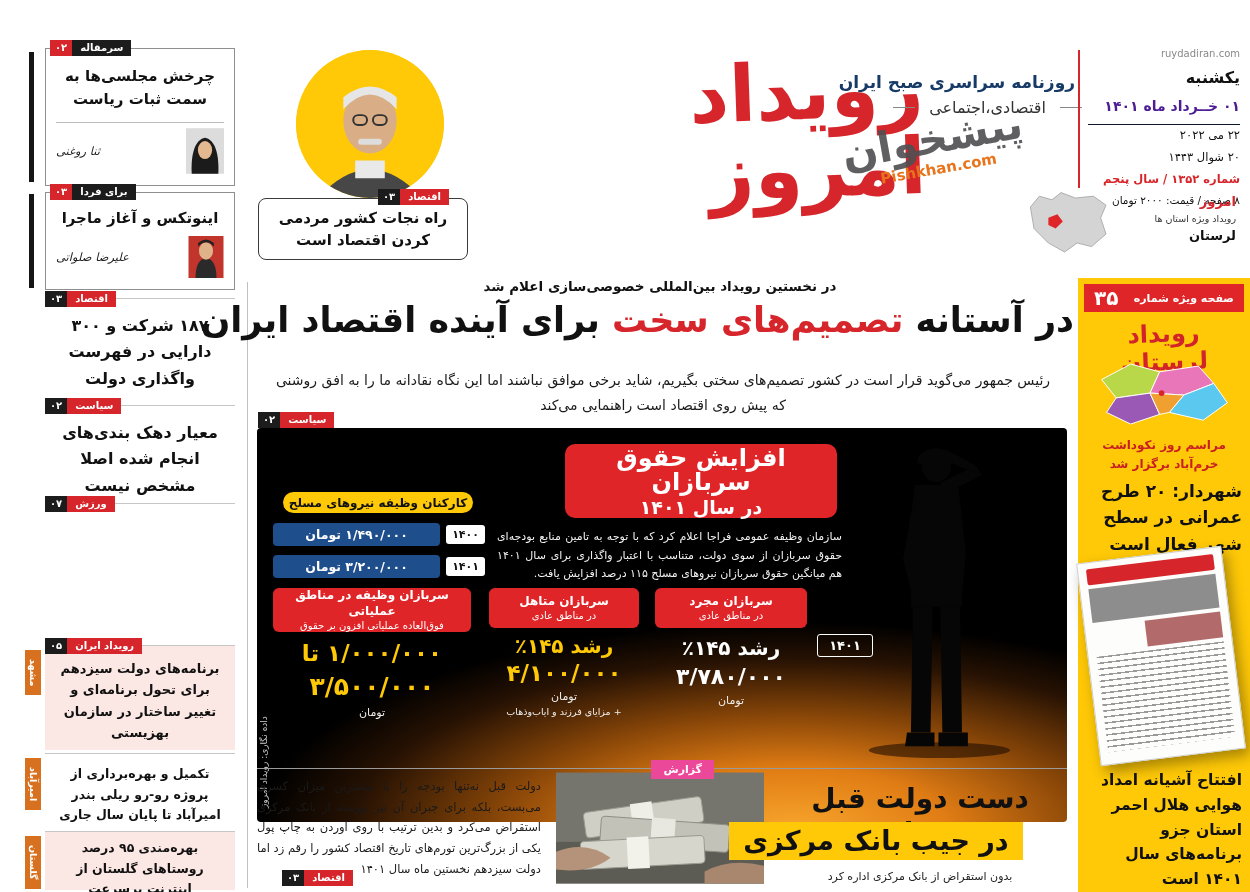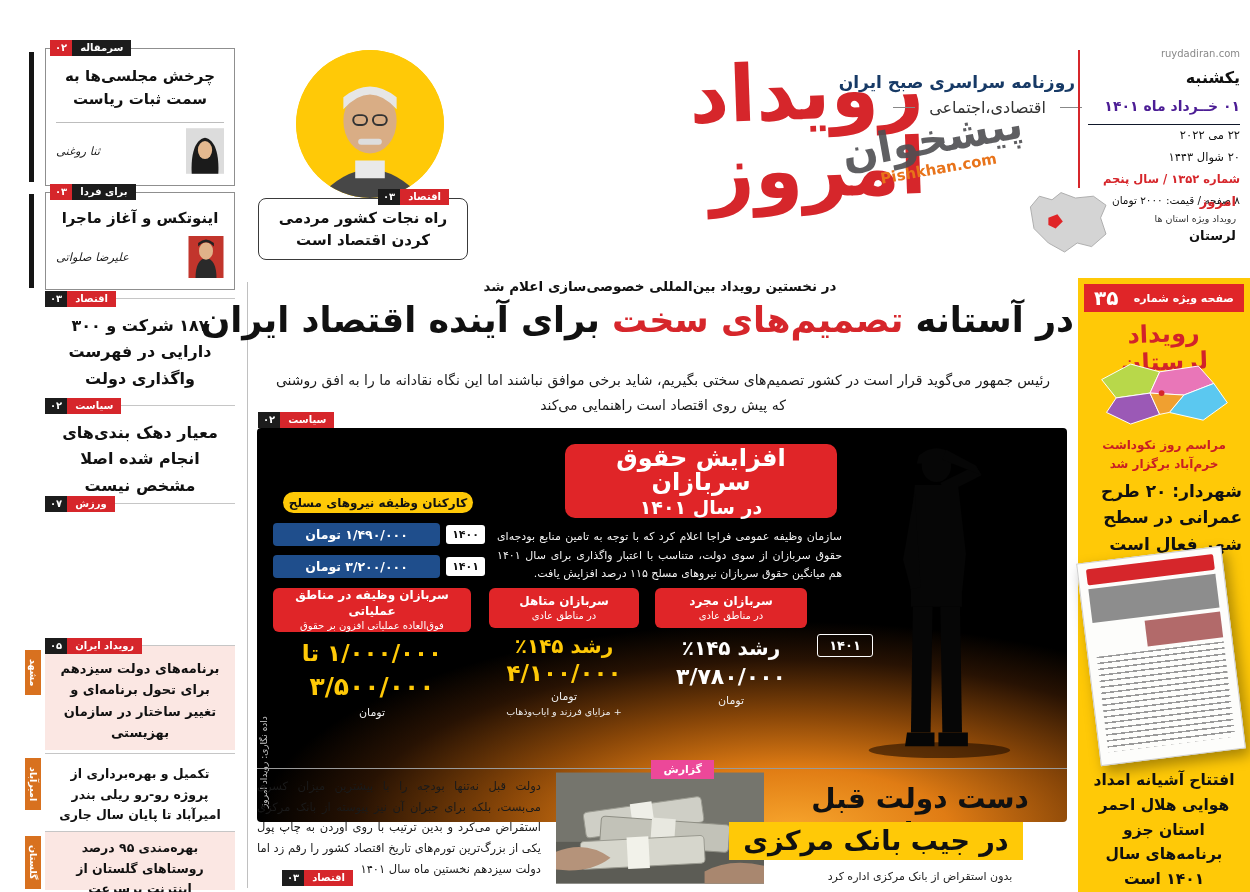--- a/index.html
+++ b/index.html
@@ -67,21 +67,21 @@
   .rep-sub{font-size:11px;text-align:center;color:#222}
   .rep-label{background:#ec4899;color:#fff;font-size:11px;font-weight:bold;padding:3px 12px}
   
   .rail{background:#ffc907}
   .rail-banner{background:#e02528;color:#fff;display:flex;align-items:center;justify-content:space-between;padding:3px 10px}
   .rail-banner .bl{font-size:11px;font-weight:bold}
   .rail-banner .bn{font-size:20px;font-weight:900}
   .rail-brand{color:#d2232a;font-size:24px;font-weight:900;text-align:center;transform:rotate(-2deg)}
   .rail-n1{color:#c81e24;font-size:12px;font-weight:bold;text-align:center;line-height:1.6}
   .rail-n2{font-size:17px;font-weight:900;line-height:1.55}
-  .rail-n3{font-size:15.5px;font-weight:900;text-align:center;line-height:1.6}
+  .rail-n3{font-size:15.5px;font-weight:900;line-height:1.6}
   .thumb{background:#fdfdfb;border:1px solid #cfcfcf;transform:rotate(-7deg);box-shadow:4px 7px 14px rgba(0,0,0,.35);overflow:hidden}
   .thumb .th-head{height:16px;background:#d6262b;margin:6px 8px 4px;border-radius:2px}
   .thumb .th-photo{height:34px;background:#8d8d8d;margin:4px 8px}
   .thumb .th-photo2{height:26px;background:#b26a6a;margin:4px 8px 4px 60px}
   .thumb .th-lines{height:96px;margin:4px 8px;background:repeating-linear-gradient(180deg,#9a9a9a 0 1.5px,transparent 1.5px 6px)}
   .hline{background:#9a9a9a;height:1px}
   .vline{background:#c0c0c0;width:1px}
 </style>
 </head>
 <body>

